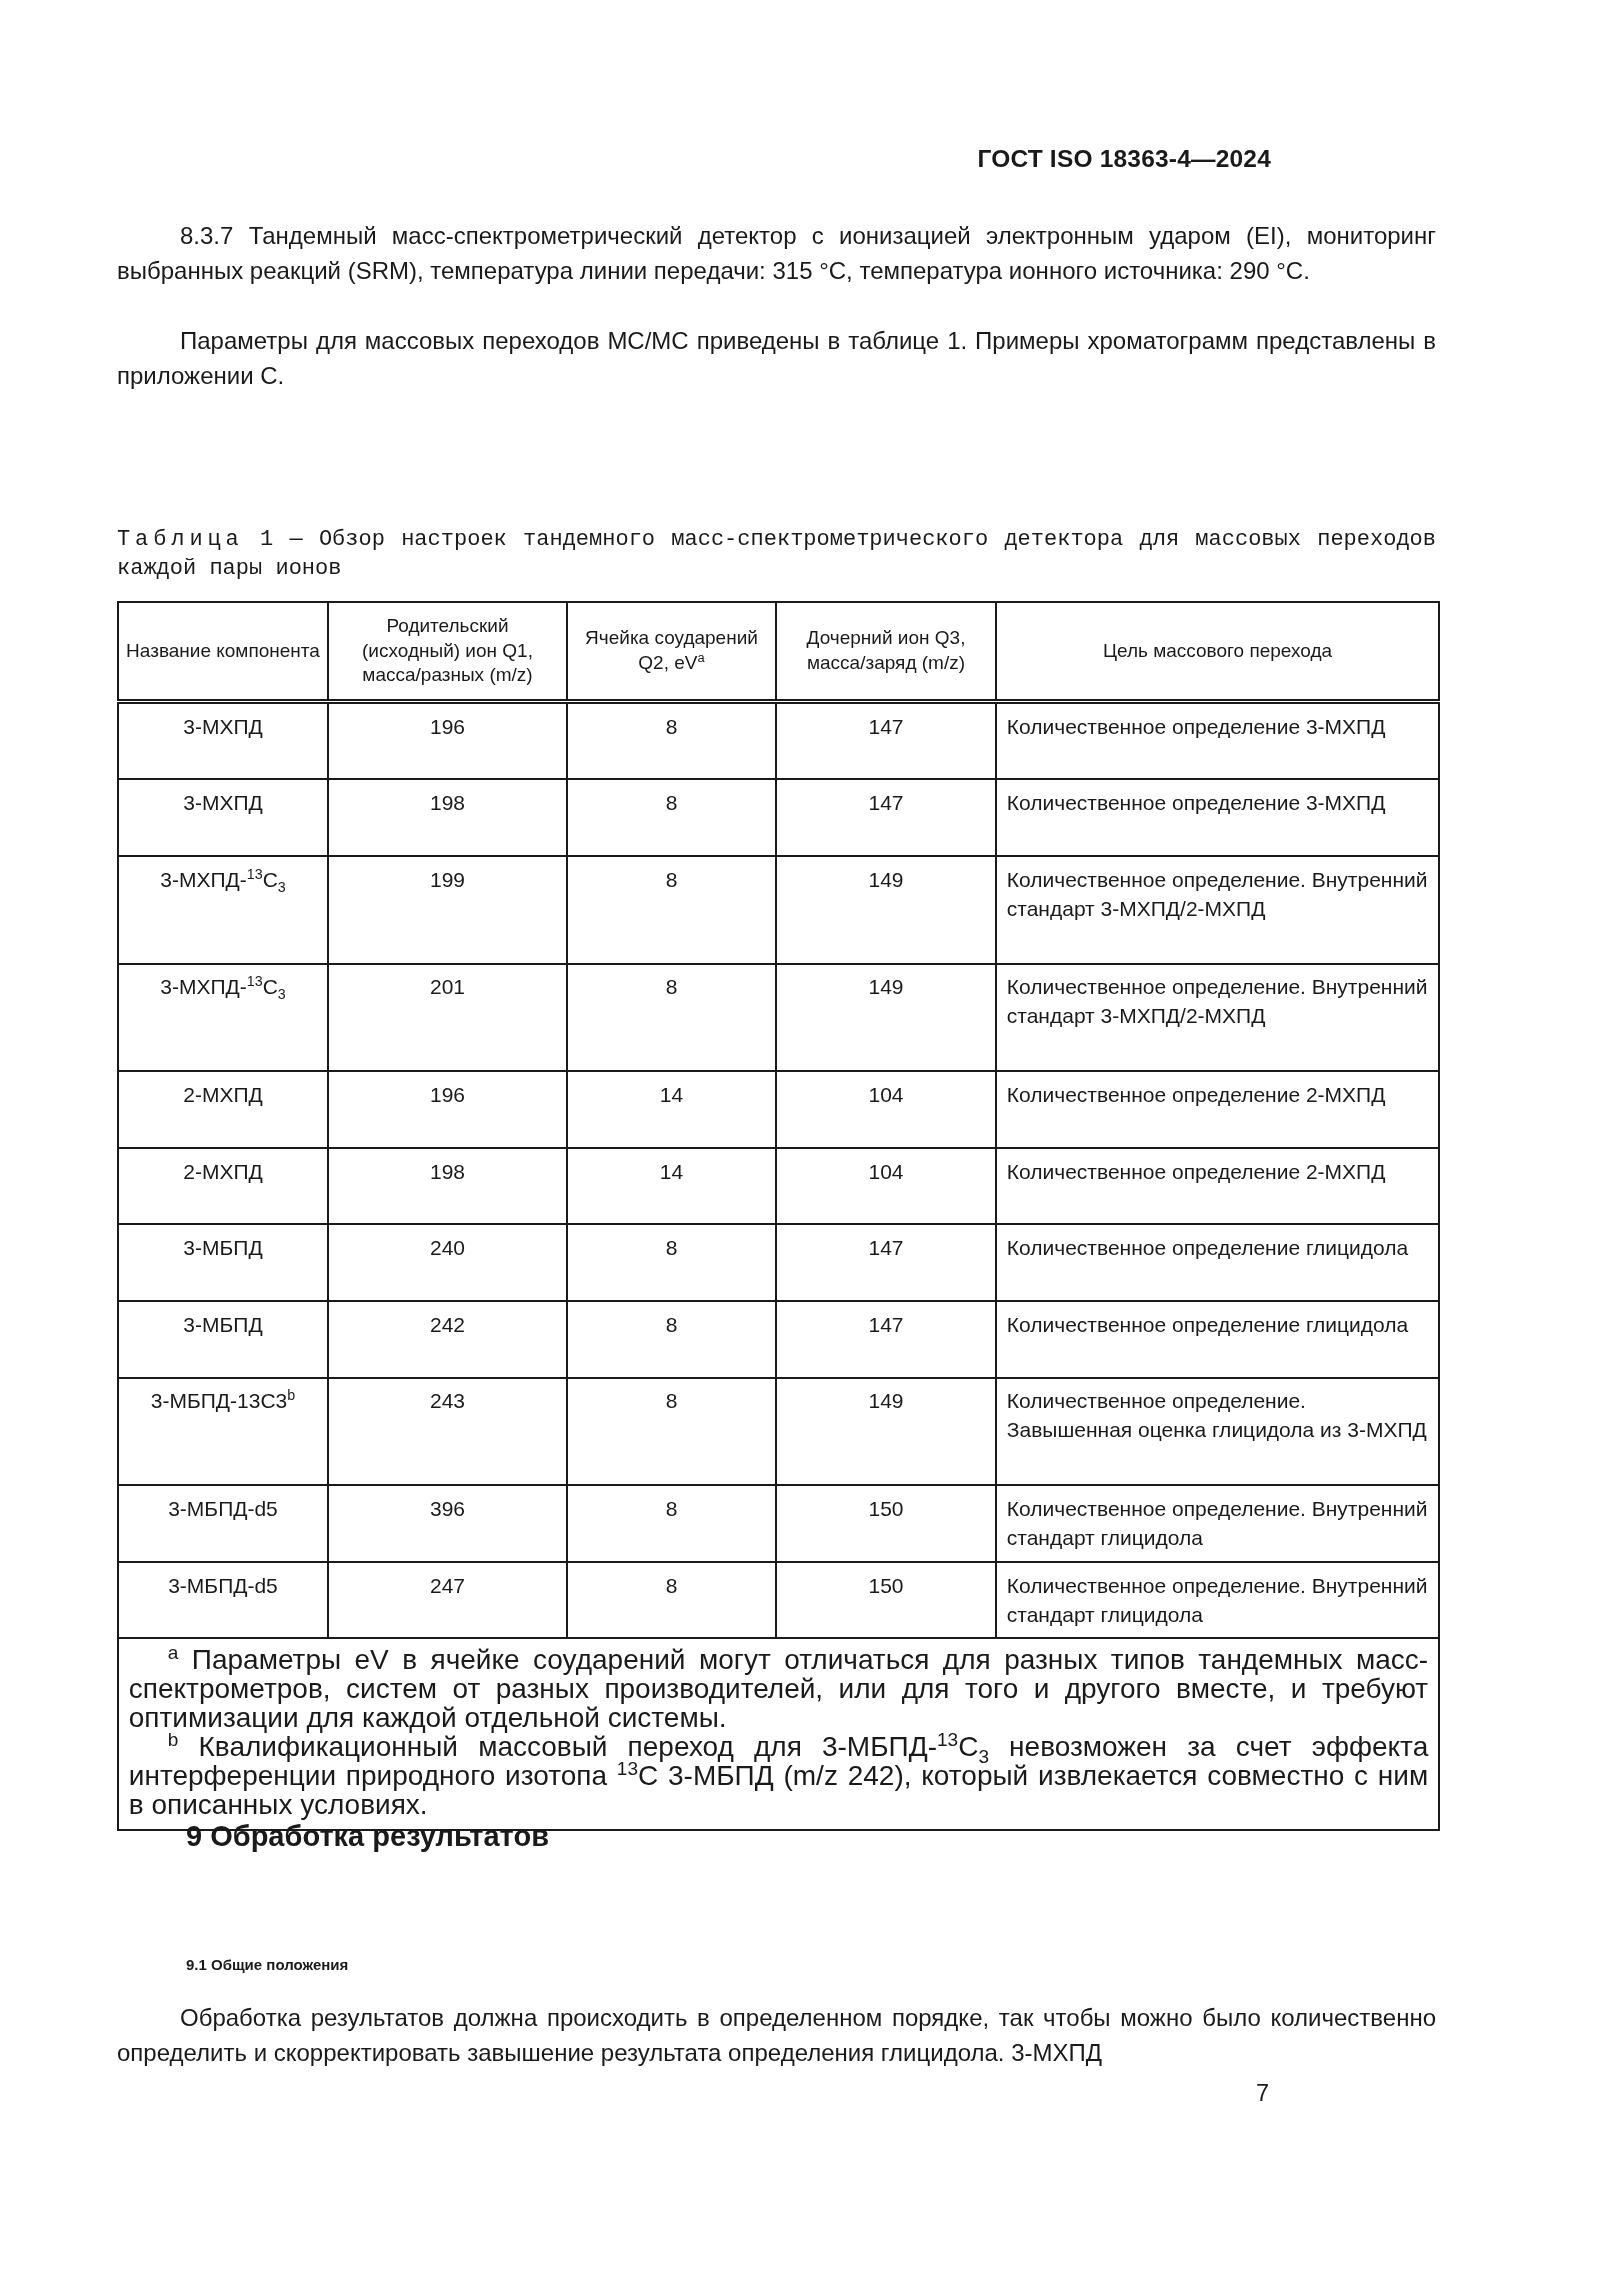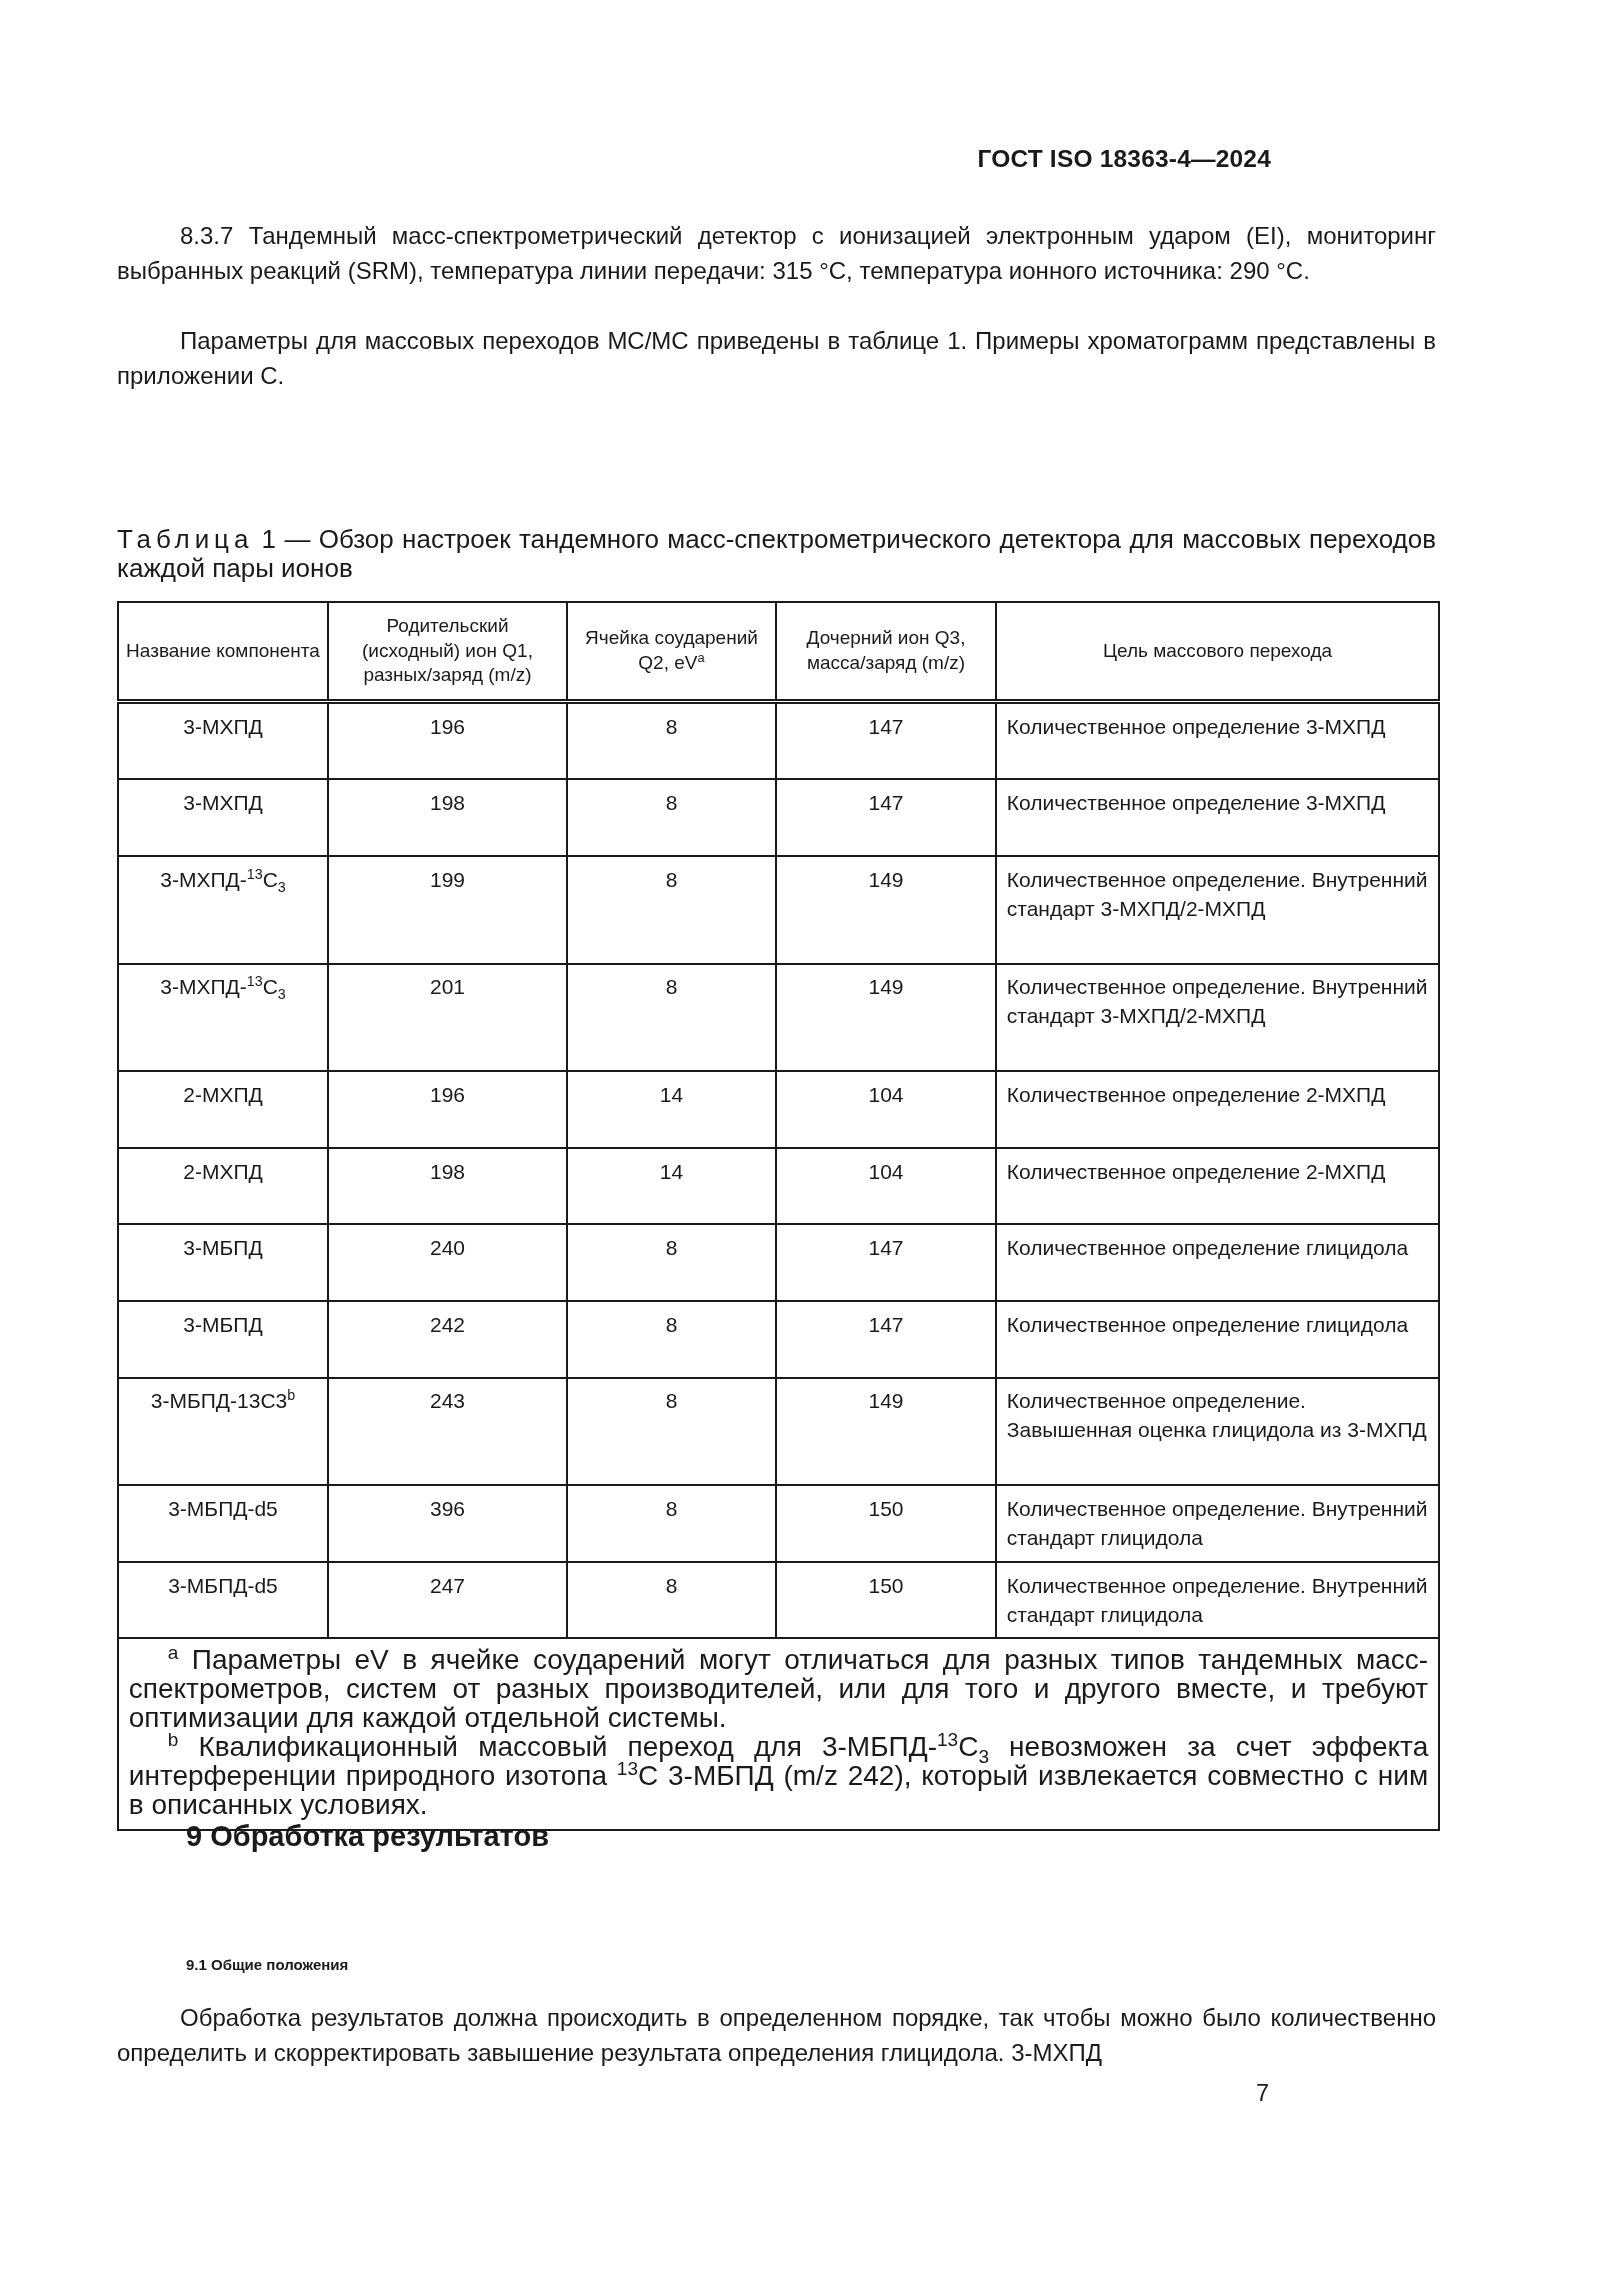--- a/index.html
+++ b/index.html
@@ -12,21 +12,21 @@
     position: absolute; right: 184px; top: 145px;
     font-size: 24.5px; font-weight: bold; letter-spacing: 0.2px;
   }
   .body-text {
     position: absolute; left: 117px; width: 1319px;
     font-size: 24px; line-height: 35px; text-align: justify;
   }
   .body-text p { margin: 0; text-indent: 63px; }
   .caption {
     position: absolute; left: 117px; width: 1319px; top: 525px;
-    font-size: 26px; line-height: 29px; text-align: justify;
+    font-size: 22px; line-height: 29px; text-align: justify; font-family: Liberation Mono, monospace;
   }
   .caption .spaced { letter-spacing: 4.9px; }
   table.main {
     position: absolute; left: 117px; top: 601px; width: 1320px;
     border-collapse: collapse; font-size: 21px; table-layout: fixed;
   }
   table.main td, table.main th {
     border: 2px solid #1a1a1a; vertical-align: top;
     padding: 7.8px 9.8px 7.8px 9.8px; line-height: 29px; font-weight: normal;
   }
@@ -82,21 +82,21 @@
     <colgroup>
       <col style="width:210px">
         <col style="width:239px">
         <col style="width:209px">
         <col style="width:220px">
         <col style="width:443px">
     </colgroup>
     <thead>
       <tr>
         <th><span>Название компонента</span></th>
-        <th><span>Родительский (исходный) ион Q1, разных/заряд (m/z)</span></th>
+        <th><span>Родительский (исходный) ион Q1, масса/разных (m/z)</span></th>
         <th><span>Ячейка соударений Q2, eV</span><sup>a</sup></th>
         <th><span>Дочерний ион Q3, масса/заряд (m/z)</span></th>
         <th><span>Цель массового перехода</span></th>
       </tr>
     </thead>
     <tbody>
       <tr class="r2">
         <td class="c"><span>3-МХПД</span></td>
         <td class="c">196</td>
         <td class="c">8</td>

